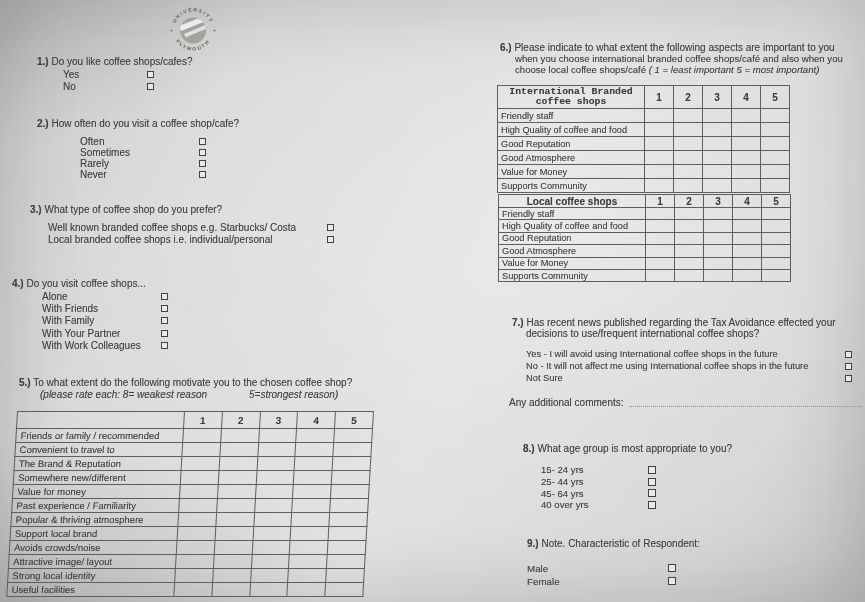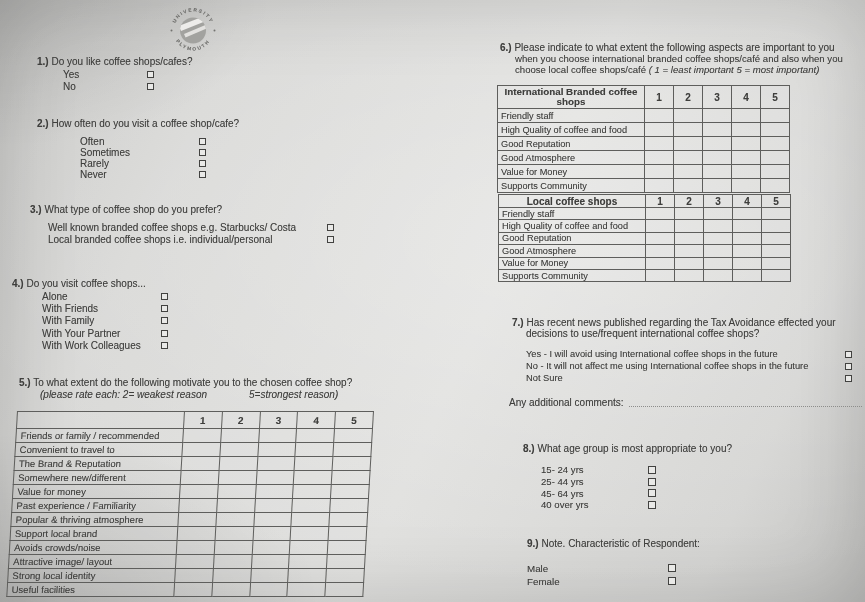--- a/index.html
+++ b/index.html
@@ -33,21 +33,21 @@
   .g-q9 .opt-row{height:12.8px}.g-q9 .opt-label{width:141px;font-size:9.8px}
   
   table{border-collapse:collapse;table-layout:fixed;position:absolute;background:rgba(255,255,255,0.06);}
   td,th{border:1px solid #5e5e5c;padding:0;overflow:hidden;}
   th{font-size:10px;font-weight:bold;text-align:center;}
   td.lab{font-size:9.5px;font-weight:normal;text-align:left;padding-left:4px;}
   .t-left{left:17px;top:411px;width:356px;transform:skewX(-3.3deg);transform-origin:0 0;}
   .t-left th{height:16px;}
   .t-left td{height:13px;}
   .t-int{left:497px;top:85px;width:292px;}
-  .t-int th.hdr{height:22px;line-height:10px;font-size:9.8px;white-space:normal;}
+  .t-int th.hdr{height:22px;line-height:10px;font-size:9.8px;white-space:normal;font-family:Liberation Mono, monospace;}
   .t-int td{height:13px;}
   .t-int td.lab,.t-loc td.lab{font-size:9.2px;padding-left:3px;}
   .t-loc{left:498px;top:194px;width:292px;}
   .t-loc th{height:12px;font-size:10px;}
   .t-loc td{height:11.4px;}
   .comments{left:509px;top:397px;width:353px;display:flex;align-items:flex-start;font-size:10px;}
   .dots{flex:1;height:9px;margin-left:5px;border-bottom:1.6px dotted #8d8d8b;}
 </style>
 </head>
 <body>
@@ -139,21 +139,21 @@
         <span class="opt-label">With Your Partner</span>
         <span class="cb"></span>
       </div>
       <div class="opt-row">
         <span class="opt-label">With Work Colleagues</span>
         <span class="cb"></span>
       </div>
   </div>
 
   <div class="abs q" style="left:19px;top:377px"><span class="qnum">5.)</span> <span>To what extent do the following motivate you to the chosen coffee shop?</span></div>
-  <div class="abs q it" style="left:40px;top:389px"><span>(please rate each: 2= weakest reason</span><span style="display:inline-block;width:42px"></span><span>5=strongest reason)</span></div>
+  <div class="abs q it" style="left:40px;top:389px"><span>(please rate each: 8= weakest reason</span><span style="display:inline-block;width:42px"></span><span>5=strongest reason)</span></div>
 
   <table class="t-left">
     <colgroup>
         <col style="width:167px">
         <col style="width:37.8px">
         <col style="width:37.8px">
         <col style="width:37.8px">
         <col style="width:37.8px">
         <col style="width:37.8px">
       </colgroup>

